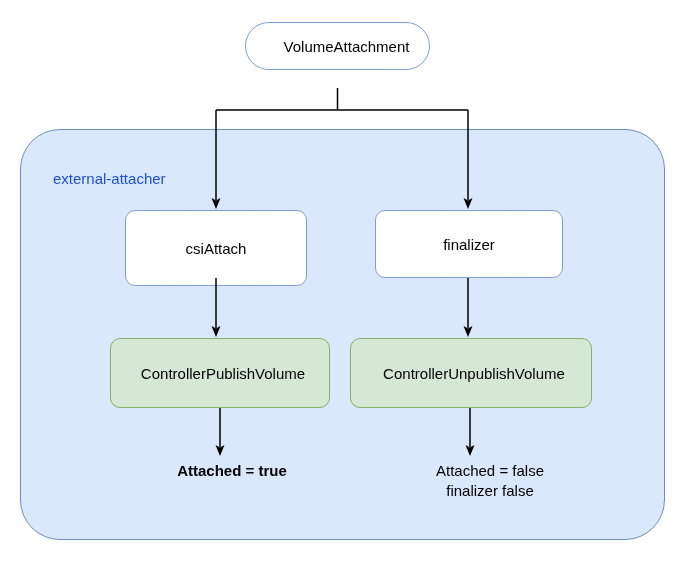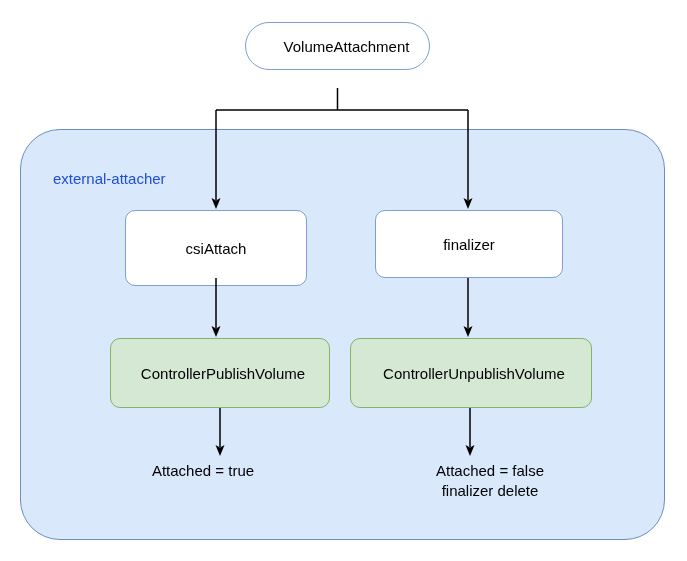--- a/index.html
+++ b/index.html
@@ -77,21 +77,21 @@
   .node-csi-detach  { left: 375px; top: 210px; width: 188px; height: 68px; }
   .node-publish     { left: 110px; top: 338px; width: 220px; height: 70px; }
   .node-unpublish   { left: 350px; top: 338px; width: 242px; height: 70px; }
   .result-text {
     position: absolute;
     text-align: center;
     font-size: 15px;
     line-height: 20px;
     z-index: 2;
   }
-  .result-attach { left: 133px; top: 461px; width: 140px; }
+  .result-attach { left: 162px; top: 461px; width: 140px; font-weight: bold; }
   .result-detach { left: 410px; top: 461px; width: 160px; }
 </style>
 </head>
 <body>
 
 <div class="canvas">
 
   <div class="group-container">
     <span class="group-label">external-attacher</span>
   </div>
@@ -138,16 +138,16 @@
   <div class="node green node-unpublish">
     <span>ControllerUnpublishVolume</span>
   </div>
 
   <div class="result-text result-attach">
     <div>Attached = true</div>
   </div>
 
   <div class="result-text result-detach">
     <div>Attached = false</div>
-    <div>finalizer delete</div>
+    <div>finalizer false</div>
   </div>
 
 </div>
 
 </body></html>

